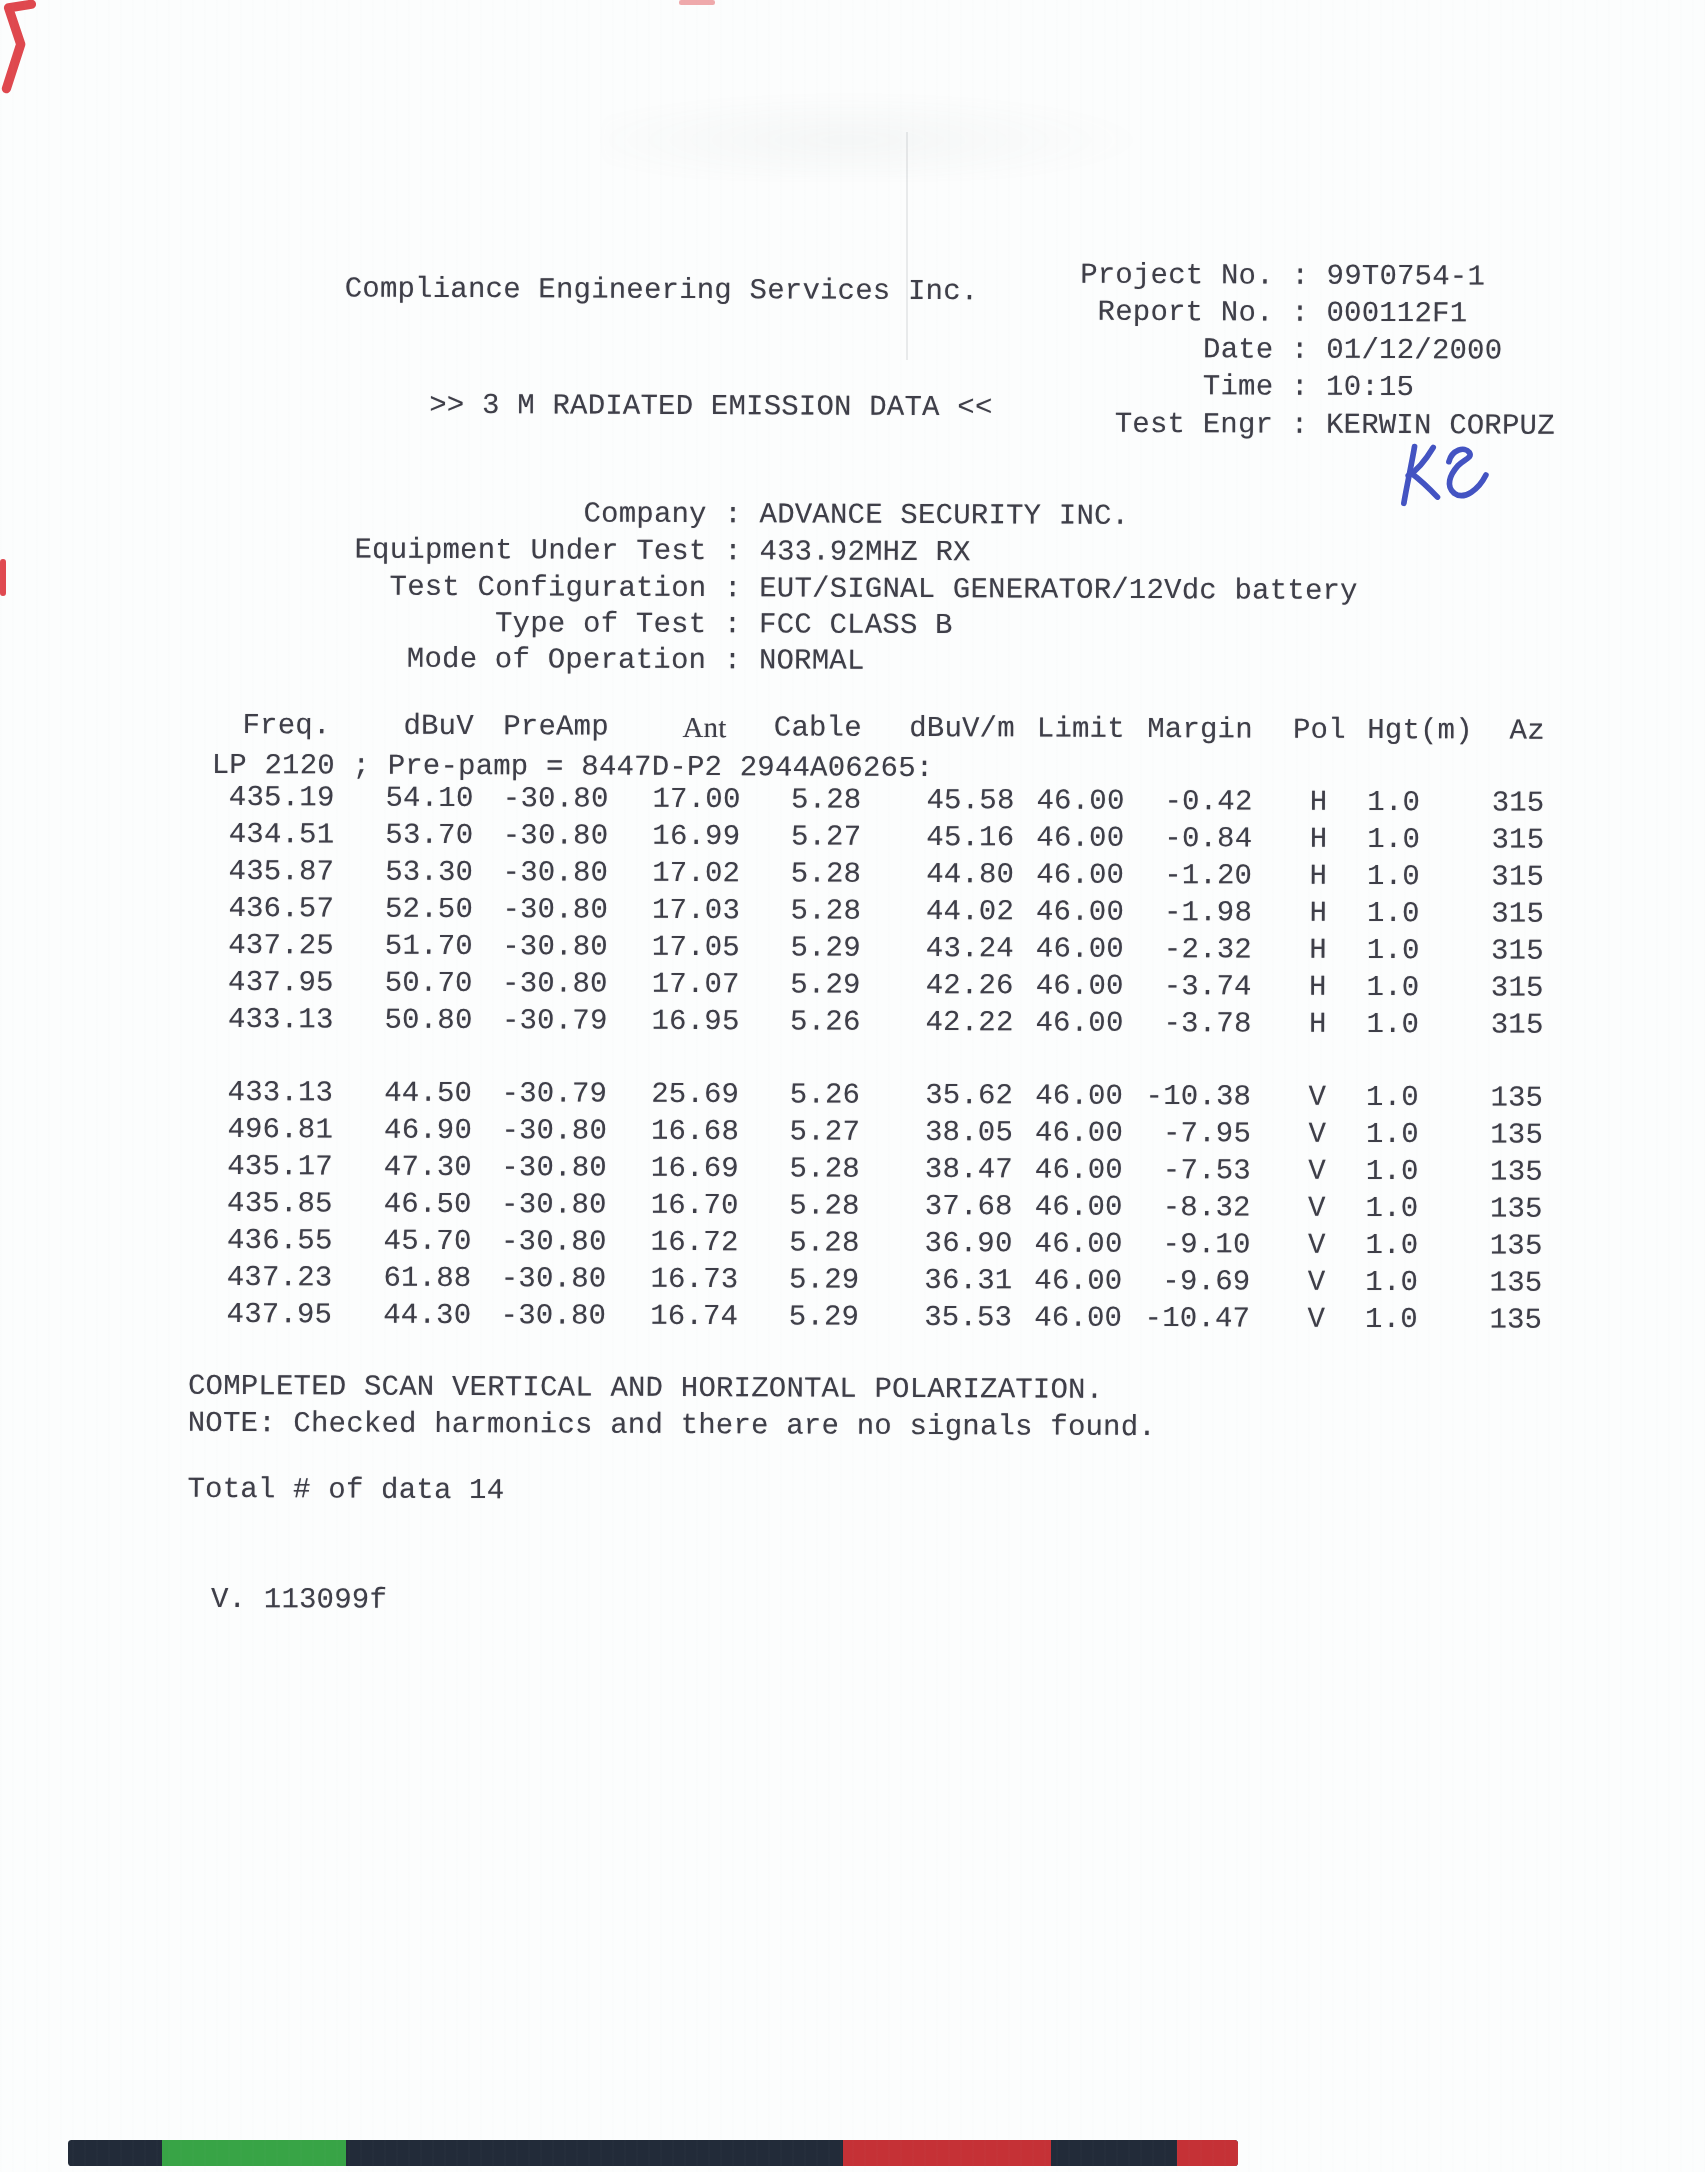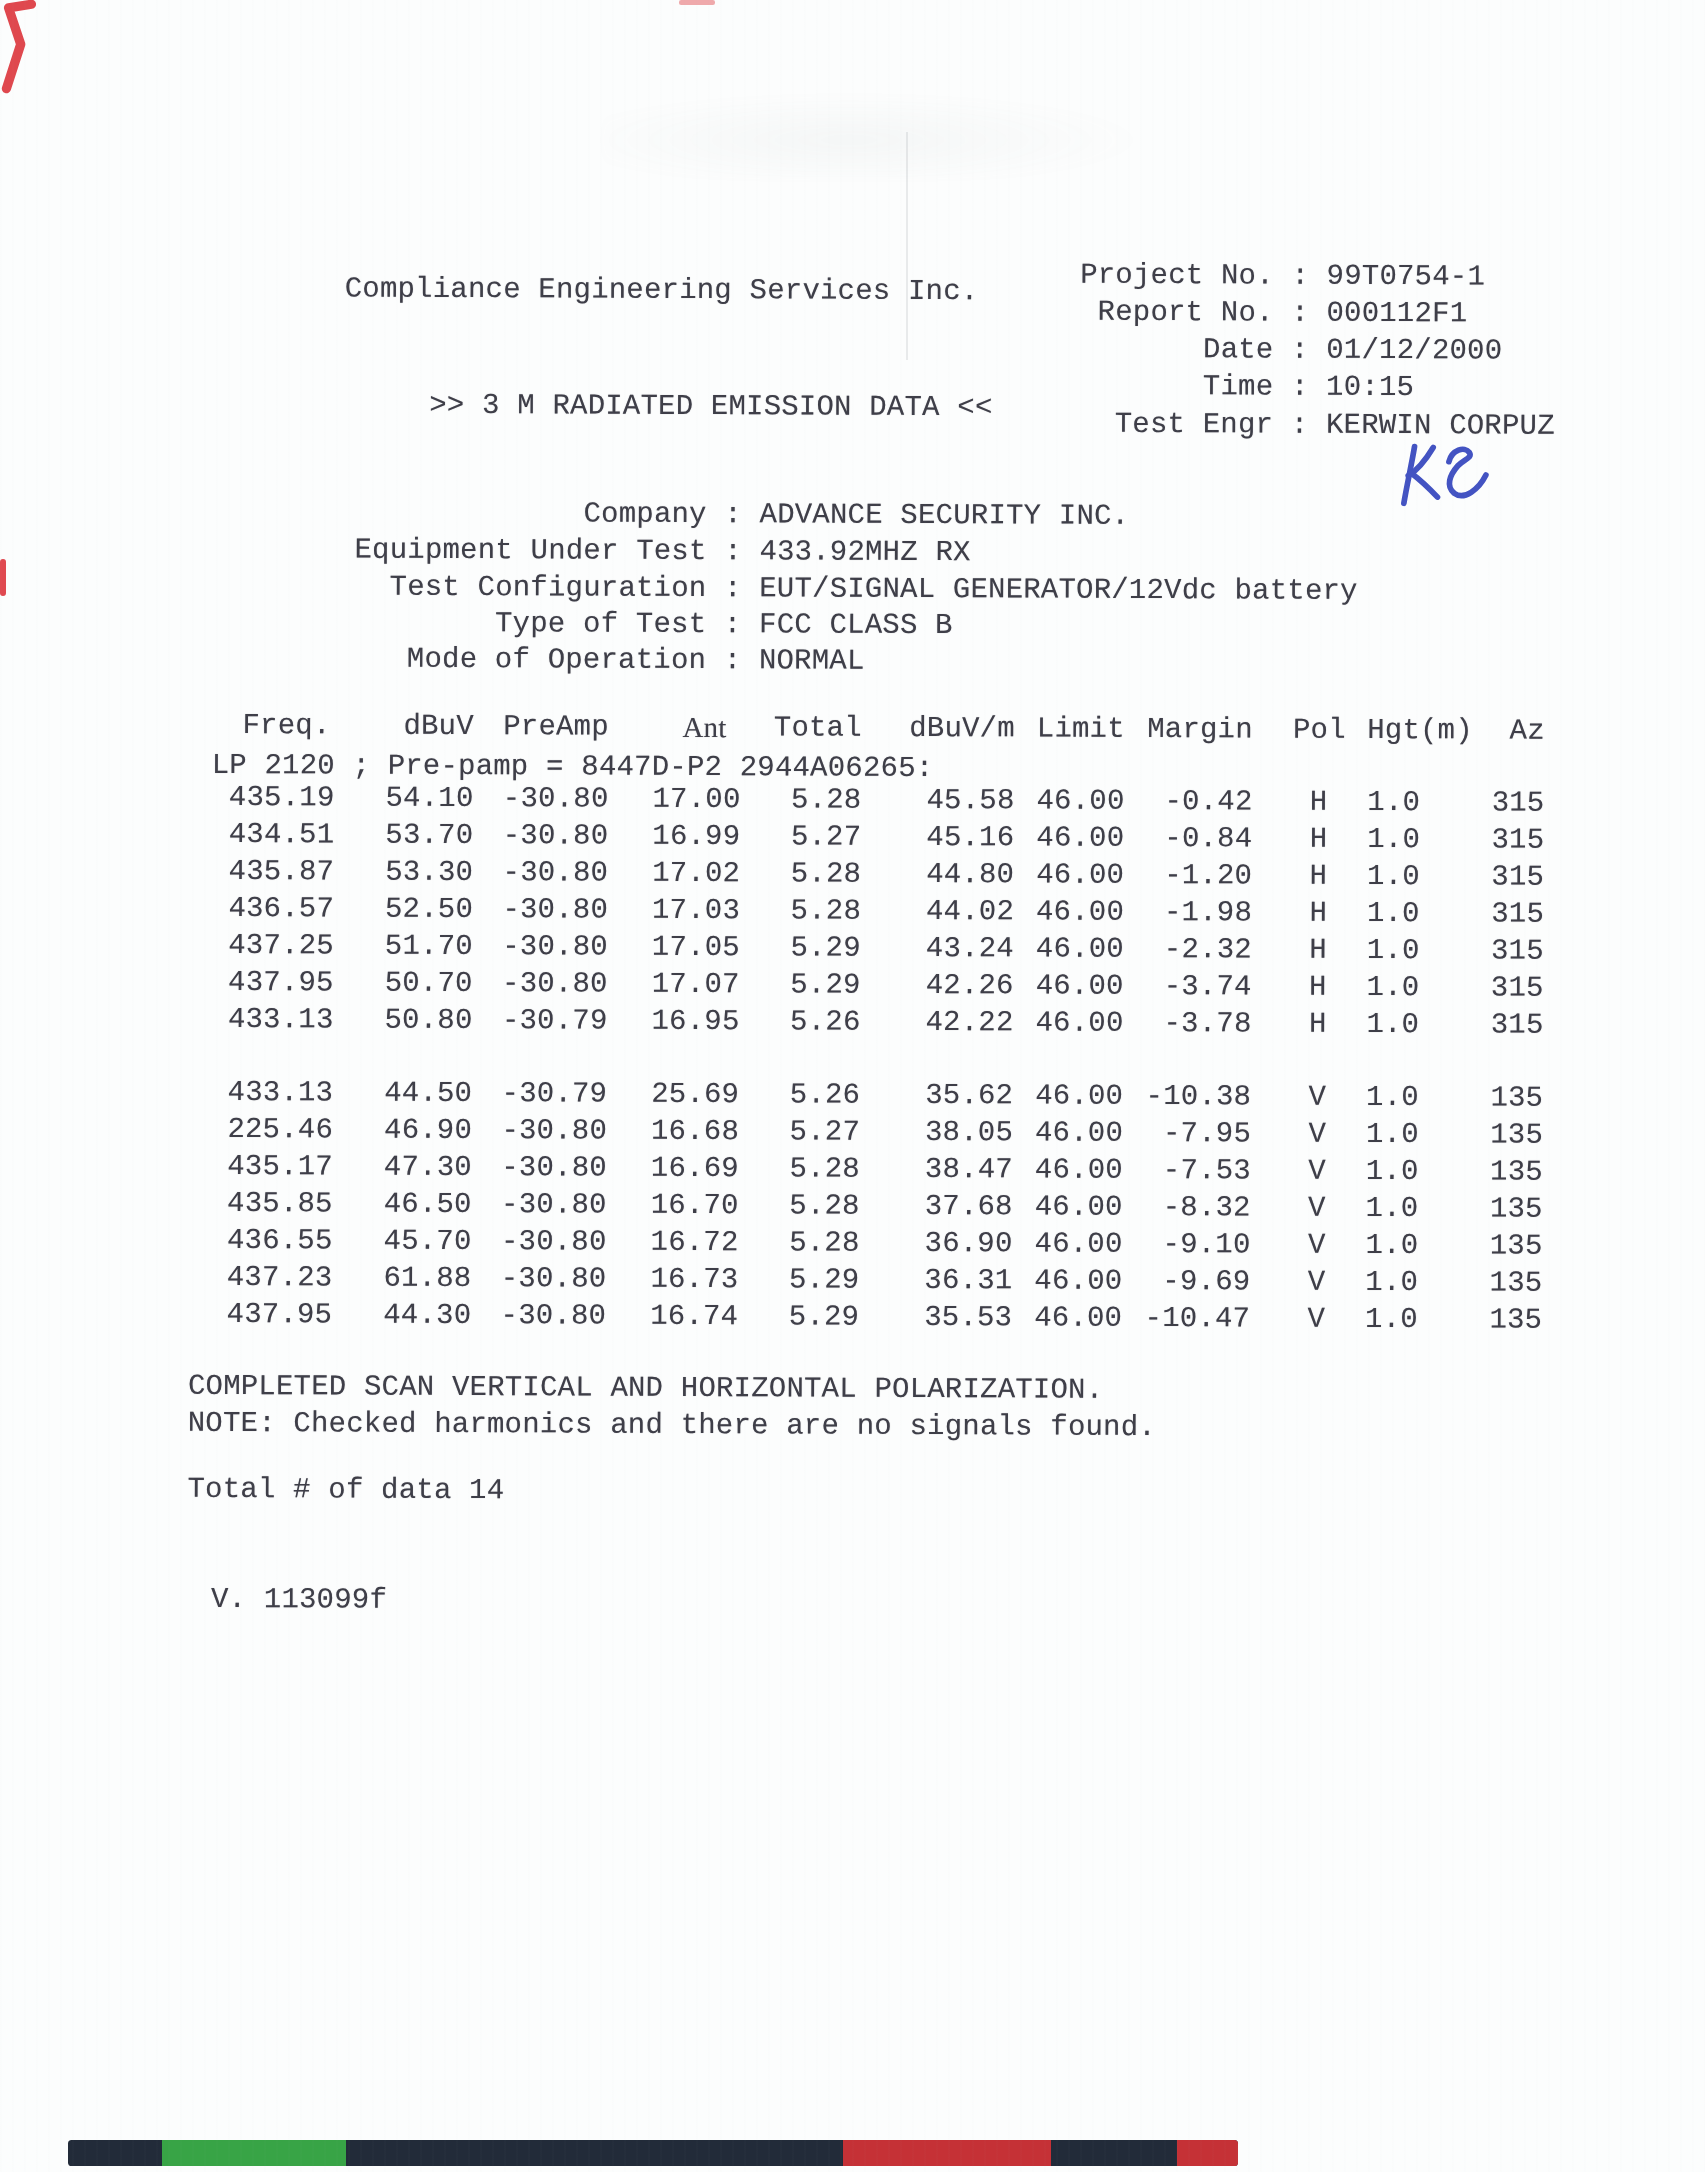--- a/index.html
+++ b/index.html
@@ -100,41 +100,41 @@
       <div class="frow" style="left: 324px; top: 567px;"><div class="lbl lbl-eut">Test Configuration</div><div class="colon"> : </div><div class="val">EUT/SIGNAL GENERATOR/12Vdc battery</div></div>
       <div class="frow" style="left: 324px; top: 603px;"><div class="lbl lbl-eut">Type of Test</div><div class="colon"> : </div><div class="val">FCC CLASS B</div></div>
       <div class="frow" style="left: 324px; top: 639px;"><div class="lbl lbl-eut">Mode of Operation</div><div class="colon"> : </div><div class="val">NORMAL</div></div>
     </div>
 
   <div id="col-headers" class="grid">
       <div class="hc">Freq.</div>
       <div class="hc">dBuV</div>
       <div class="hc">PreAmp</div>
       <div class="hc">Ant</div>
-      <div class="hc">Total</div>
+      <div class="hc">Cable</div>
       <div class="hc">dBuV/m</div>
       <div class="hc">Limit</div>
       <div class="hc">Margin</div>
       <div class="hc">Pol</div>
       <div class="hc">Hgt(m)</div>
       <div class="hc">Az</div>
     </div>
   <div class="line" style="left:215px;top:746px;">LP 2120 ; Pre-pamp = 8447D-P2 2944A06265:</div>
   <div id="group1" class="grid">
       <div class="trow" style="display: contents;"><div class="dc dc0">435.19</div><div class="dc dc1">54.10</div><div class="dc dc2">-30.80</div><div class="dc dc3">17.00</div><div class="dc dc4">5.28</div><div class="dc dc5">45.58</div><div class="dc dc6">46.00</div><div class="dc dc7">-0.42</div><div class="dc dc8">H</div><div class="dc dc9">1.0</div><div class="dc dc10">315</div></div>
       <div class="trow" style="display: contents;"><div class="dc dc0">434.51</div><div class="dc dc1">53.70</div><div class="dc dc2">-30.80</div><div class="dc dc3">16.99</div><div class="dc dc4">5.27</div><div class="dc dc5">45.16</div><div class="dc dc6">46.00</div><div class="dc dc7">-0.84</div><div class="dc dc8">H</div><div class="dc dc9">1.0</div><div class="dc dc10">315</div></div>
       <div class="trow" style="display: contents;"><div class="dc dc0">435.87</div><div class="dc dc1">53.30</div><div class="dc dc2">-30.80</div><div class="dc dc3">17.02</div><div class="dc dc4">5.28</div><div class="dc dc5">44.80</div><div class="dc dc6">46.00</div><div class="dc dc7">-1.20</div><div class="dc dc8">H</div><div class="dc dc9">1.0</div><div class="dc dc10">315</div></div>
       <div class="trow" style="display: contents;"><div class="dc dc0">436.57</div><div class="dc dc1">52.50</div><div class="dc dc2">-30.80</div><div class="dc dc3">17.03</div><div class="dc dc4">5.28</div><div class="dc dc5">44.02</div><div class="dc dc6">46.00</div><div class="dc dc7">-1.98</div><div class="dc dc8">H</div><div class="dc dc9">1.0</div><div class="dc dc10">315</div></div>
       <div class="trow" style="display: contents;"><div class="dc dc0">437.25</div><div class="dc dc1">51.70</div><div class="dc dc2">-30.80</div><div class="dc dc3">17.05</div><div class="dc dc4">5.29</div><div class="dc dc5">43.24</div><div class="dc dc6">46.00</div><div class="dc dc7">-2.32</div><div class="dc dc8">H</div><div class="dc dc9">1.0</div><div class="dc dc10">315</div></div>
       <div class="trow" style="display: contents;"><div class="dc dc0">437.95</div><div class="dc dc1">50.70</div><div class="dc dc2">-30.80</div><div class="dc dc3">17.07</div><div class="dc dc4">5.29</div><div class="dc dc5">42.26</div><div class="dc dc6">46.00</div><div class="dc dc7">-3.74</div><div class="dc dc8">H</div><div class="dc dc9">1.0</div><div class="dc dc10">315</div></div>
       <div class="trow" style="display: contents;"><div class="dc dc0">433.13</div><div class="dc dc1">50.80</div><div class="dc dc2">-30.79</div><div class="dc dc3">16.95</div><div class="dc dc4">5.26</div><div class="dc dc5">42.22</div><div class="dc dc6">46.00</div><div class="dc dc7">-3.78</div><div class="dc dc8">H</div><div class="dc dc9">1.0</div><div class="dc dc10">315</div></div>
     </div>
   <div id="group2" class="grid">
       <div class="trow" style="display: contents;"><div class="dc dc0">433.13</div><div class="dc dc1">44.50</div><div class="dc dc2">-30.79</div><div class="dc dc3">25.69</div><div class="dc dc4">5.26</div><div class="dc dc5">35.62</div><div class="dc dc6">46.00</div><div class="dc dc7">-10.38</div><div class="dc dc8">V</div><div class="dc dc9">1.0</div><div class="dc dc10">135</div></div>
-      <div class="trow" style="display: contents;"><div class="dc dc0">225.46</div><div class="dc dc1">46.90</div><div class="dc dc2">-30.80</div><div class="dc dc3">16.68</div><div class="dc dc4">5.27</div><div class="dc dc5">38.05</div><div class="dc dc6">46.00</div><div class="dc dc7">-7.95</div><div class="dc dc8">V</div><div class="dc dc9">1.0</div><div class="dc dc10">135</div></div>
+      <div class="trow" style="display: contents;"><div class="dc dc0">496.81</div><div class="dc dc1">46.90</div><div class="dc dc2">-30.80</div><div class="dc dc3">16.68</div><div class="dc dc4">5.27</div><div class="dc dc5">38.05</div><div class="dc dc6">46.00</div><div class="dc dc7">-7.95</div><div class="dc dc8">V</div><div class="dc dc9">1.0</div><div class="dc dc10">135</div></div>
       <div class="trow" style="display: contents;"><div class="dc dc0">435.17</div><div class="dc dc1">47.30</div><div class="dc dc2">-30.80</div><div class="dc dc3">16.69</div><div class="dc dc4">5.28</div><div class="dc dc5">38.47</div><div class="dc dc6">46.00</div><div class="dc dc7">-7.53</div><div class="dc dc8">V</div><div class="dc dc9">1.0</div><div class="dc dc10">135</div></div>
       <div class="trow" style="display: contents;"><div class="dc dc0">435.85</div><div class="dc dc1">46.50</div><div class="dc dc2">-30.80</div><div class="dc dc3">16.70</div><div class="dc dc4">5.28</div><div class="dc dc5">37.68</div><div class="dc dc6">46.00</div><div class="dc dc7">-8.32</div><div class="dc dc8">V</div><div class="dc dc9">1.0</div><div class="dc dc10">135</div></div>
       <div class="trow" style="display: contents;"><div class="dc dc0">436.55</div><div class="dc dc1">45.70</div><div class="dc dc2">-30.80</div><div class="dc dc3">16.72</div><div class="dc dc4">5.28</div><div class="dc dc5">36.90</div><div class="dc dc6">46.00</div><div class="dc dc7">-9.10</div><div class="dc dc8">V</div><div class="dc dc9">1.0</div><div class="dc dc10">135</div></div>
       <div class="trow" style="display: contents;"><div class="dc dc0">437.23</div><div class="dc dc1">61.88</div><div class="dc dc2">-30.80</div><div class="dc dc3">16.73</div><div class="dc dc4">5.29</div><div class="dc dc5">36.31</div><div class="dc dc6">46.00</div><div class="dc dc7">-9.69</div><div class="dc dc8">V</div><div class="dc dc9">1.0</div><div class="dc dc10">135</div></div>
       <div class="trow" style="display: contents;"><div class="dc dc0">437.95</div><div class="dc dc1">44.30</div><div class="dc dc2">-30.80</div><div class="dc dc3">16.74</div><div class="dc dc4">5.29</div><div class="dc dc5">35.53</div><div class="dc dc6">46.00</div><div class="dc dc7">-10.47</div><div class="dc dc8">V</div><div class="dc dc9">1.0</div><div class="dc dc10">135</div></div>
     </div>
 
   <div class="line" style="left:194px;top:1367px;">COMPLETED SCAN VERTICAL AND HORIZONTAL POLARIZATION.</div>
   <div class="line" style="left:194px;top:1404px;">NOTE: Checked harmonics and there are no signals found.</div>
   <div class="line" style="left:194px;top:1470px;">Total # of data 14</div>

